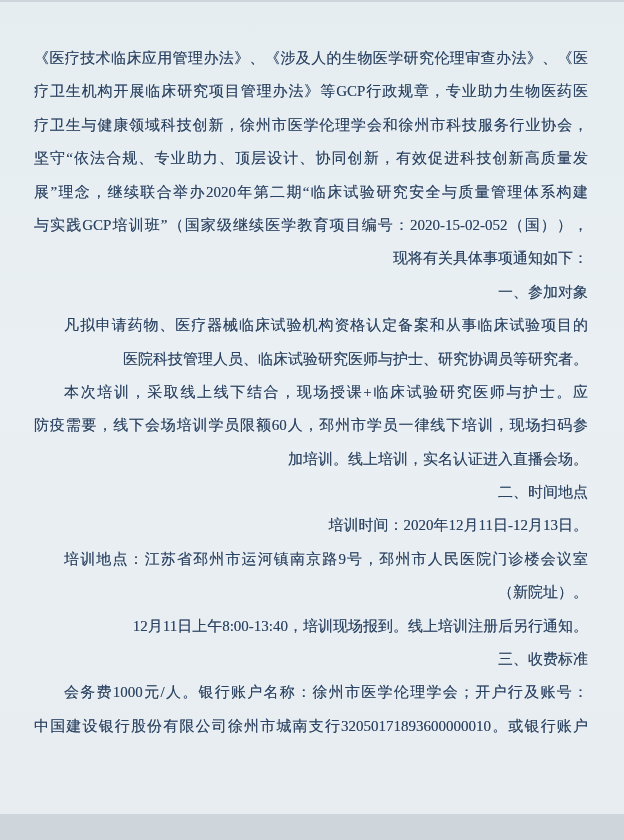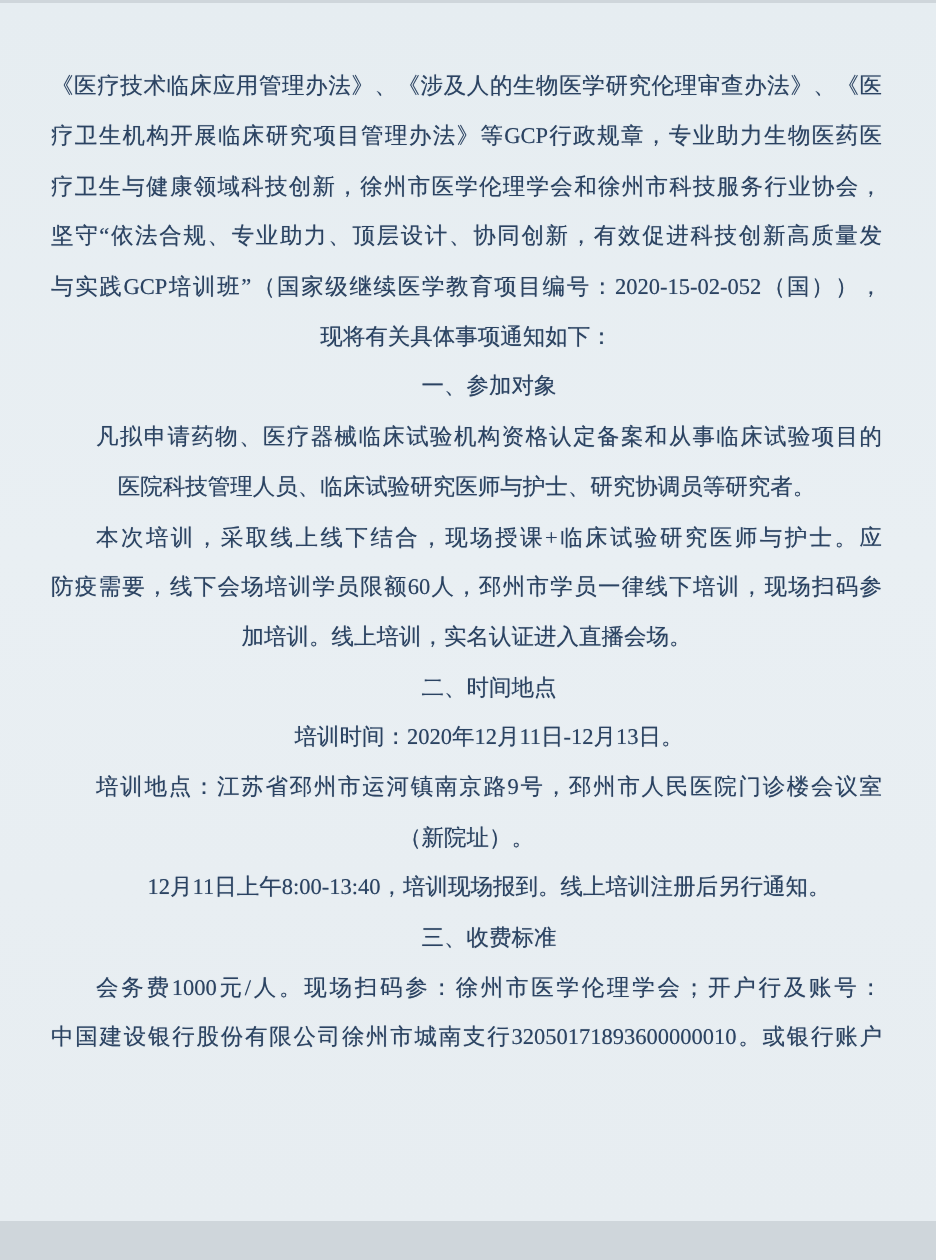--- a/index.html
+++ b/index.html
@@ -22,21 +22,21 @@
     top: 40px;
     width: 554px;
     color: #2b4362;
     font-size: 15px;
     line-height: 33.4px;
     text-shadow: 0 0 0.5px rgba(43, 67, 98, 0.55);
   }
   .line {
     height: 33.4px;
     overflow: hidden;
-    text-align: center;
+    text-align: right;
   }
   .line.stretch {
     text-align: justify;
     text-align-last: justify;
     text-justify: inter-character;
   }
   .line.indent {
     text-indent: 2em;
   }
   .page-footer {
@@ -51,32 +51,33 @@
 </style>
 </head>
 <body>
 
 <div class="page">
   <div class="doc-body">
     <div class="line stretch">《医疗技术临床应用管理办法》、《涉及人的生物医学研究伦理审查办法》、《医</div>
     <div class="line stretch">疗卫生机构开展临床研究项目管理办法》等GCP行政规章，专业助力生物医药医</div>
     <div class="line stretch">疗卫生与健康领域科技创新，徐州市医学伦理学会和徐州市科技服务行业协会，</div>
     <div class="line stretch">坚守“依法合规、专业助力、顶层设计、协同创新，有效促进科技创新高质量发</div>
+    <div class="line stretch">展”理念，继续联合举办2020年第二期“临床试验研究安全与质量管理体系构建</div>
     <div class="line stretch">与实践GCP培训班”（国家级继续医学教育项目编号：2020-15-02-052（国）），</div>
     <div class="line">现将有关具体事项通知如下：</div>
     <div class="line indent">一、参加对象</div>
     <div class="line indent stretch">凡拟申请药物、医疗器械临床试验机构资格认定备案和从事临床试验项目的</div>
     <div class="line">医院科技管理人员、临床试验研究医师与护士、研究协调员等研究者。</div>
     <div class="line indent stretch">本次培训，采取线上线下结合，现场授课+临床试验研究医师与护士。应</div>
     <div class="line stretch">防疫需要，线下会场培训学员限额60人，邳州市学员一律线下培训，现场扫码参</div>
     <div class="line">加培训。线上培训，实名认证进入直播会场。</div>
     <div class="line indent">二、时间地点</div>
     <div class="line indent">培训时间：2020年12月11日-12月13日。</div>
     <div class="line indent stretch">培训地点：江苏省邳州市运河镇南京路9号，邳州市人民医院门诊楼会议室</div>
     <div class="line">（新院址）。</div>
     <div class="line indent">12月11日上午8:00-13:40，培训现场报到。线上培训注册后另行通知。</div>
     <div class="line indent">三、收费标准</div>
-    <div class="line indent stretch">会务费1000元/人。现场扫码参：徐州市医学伦理学会；开户行及账号：</div>
+    <div class="line indent stretch">会务费1000元/人。银行账户名称：徐州市医学伦理学会；开户行及账号：</div>
     <div class="line stretch">中国建设银行股份有限公司徐州市城南支行32050171893600000010。或银行账户</div>
   </div>
 
   <div class="page-footer">第 2 页 共 4 页</div>
 </div>
 
 </body></html>

